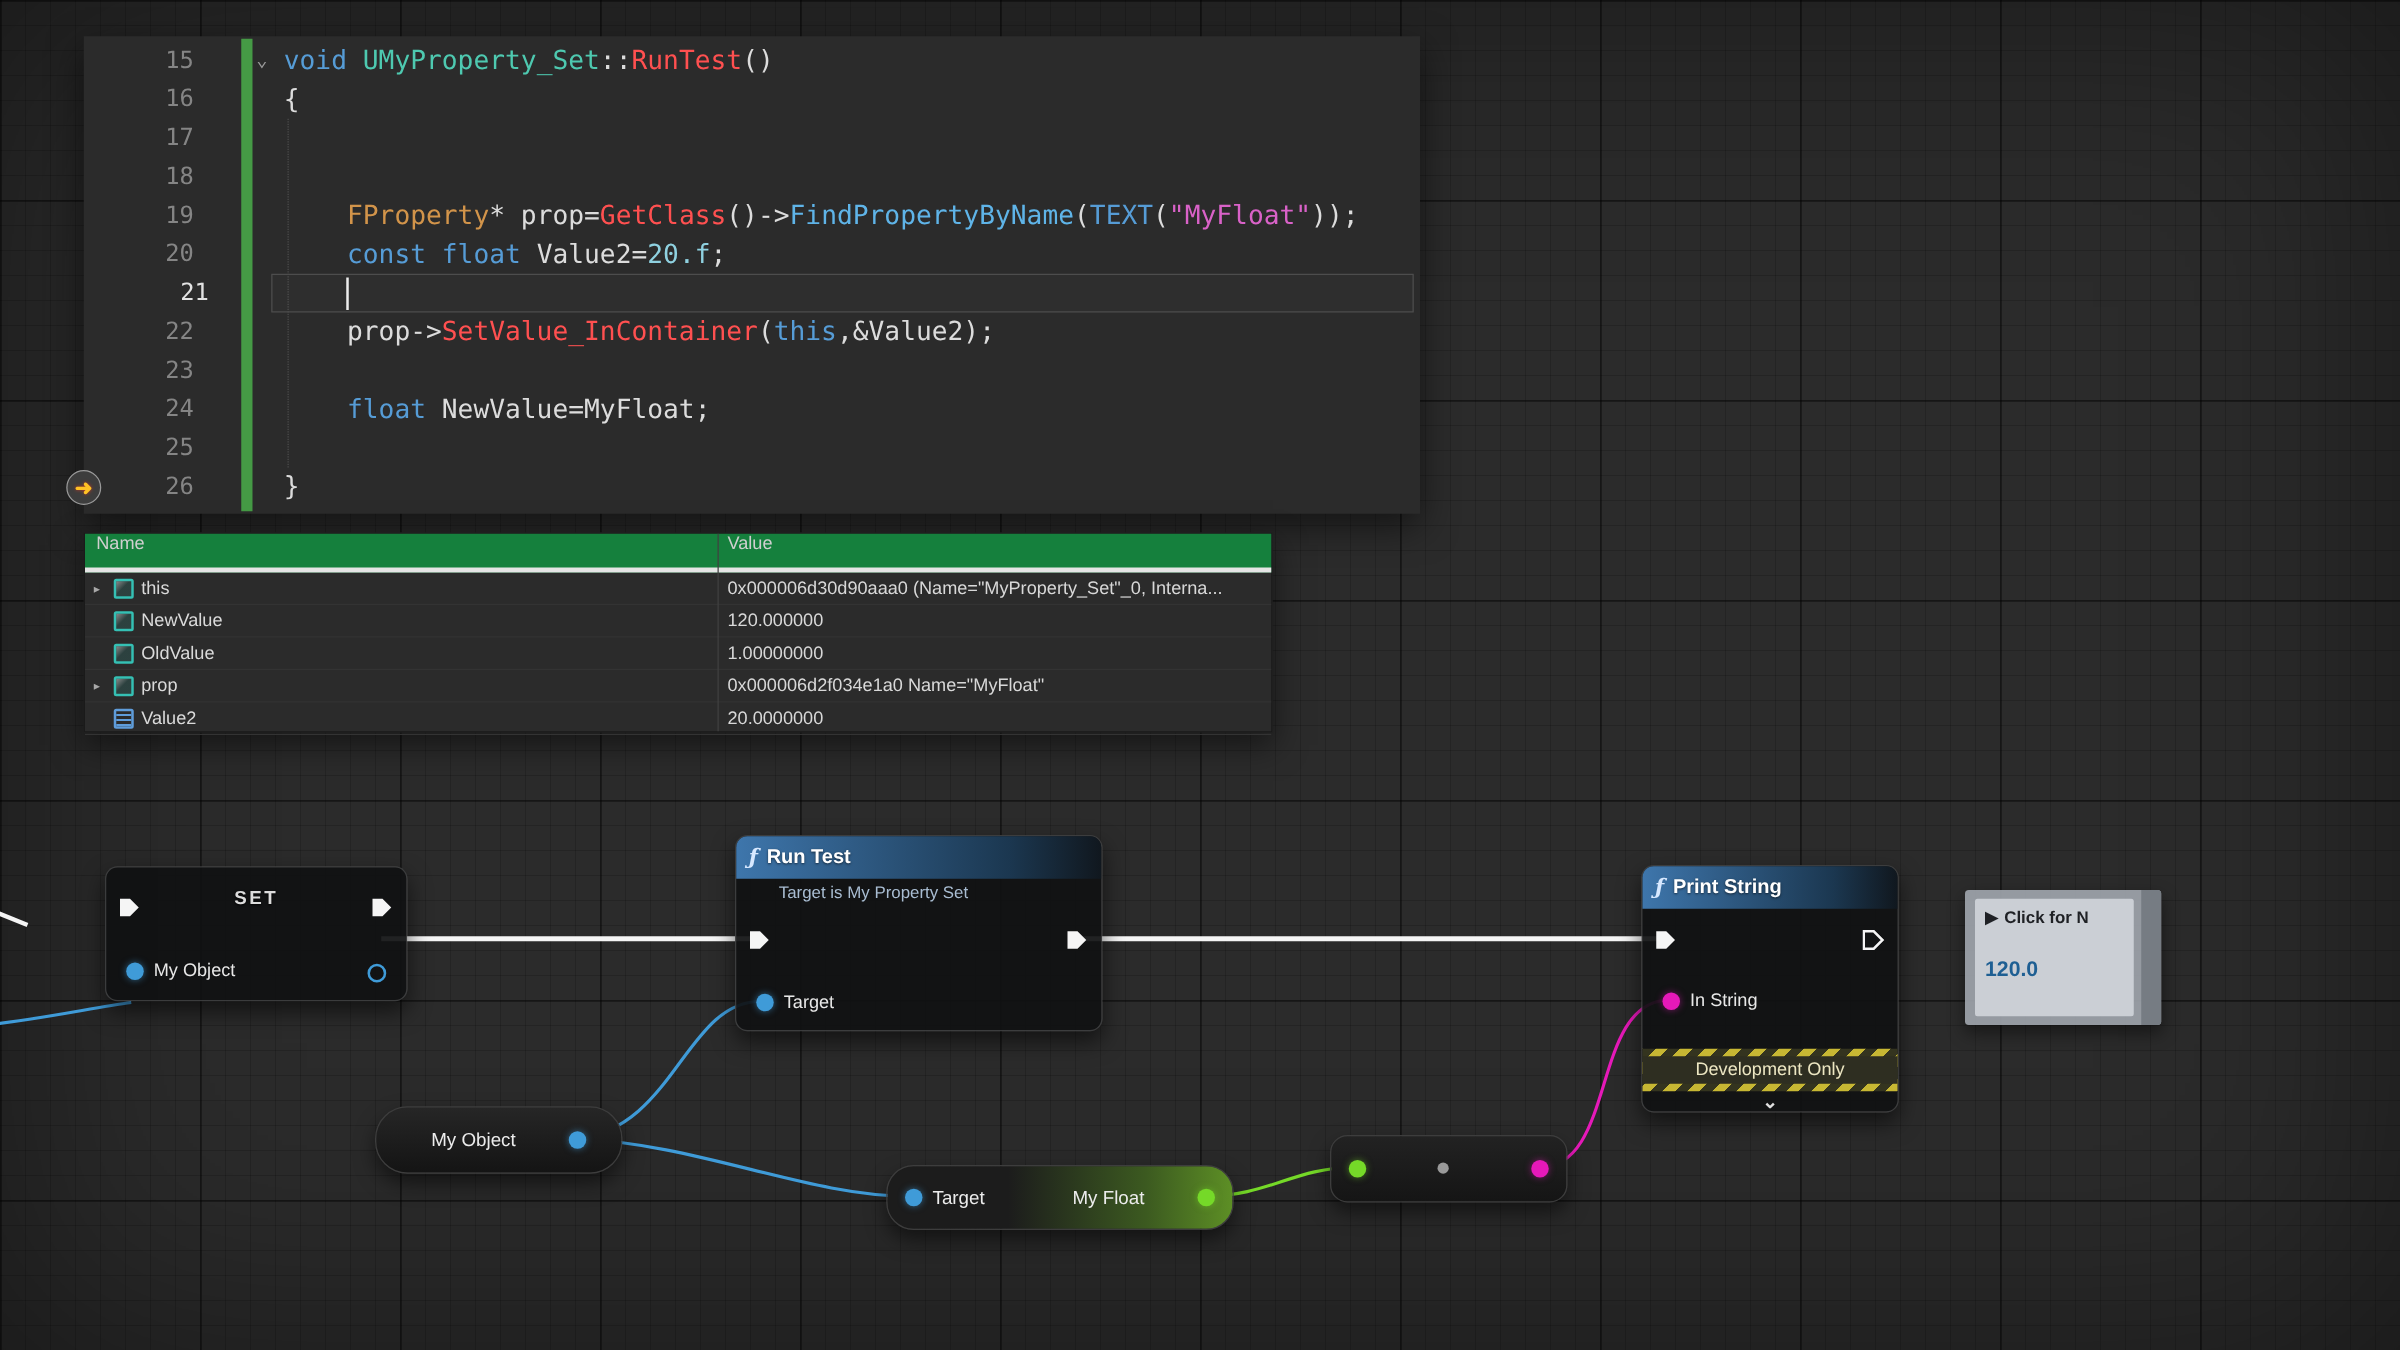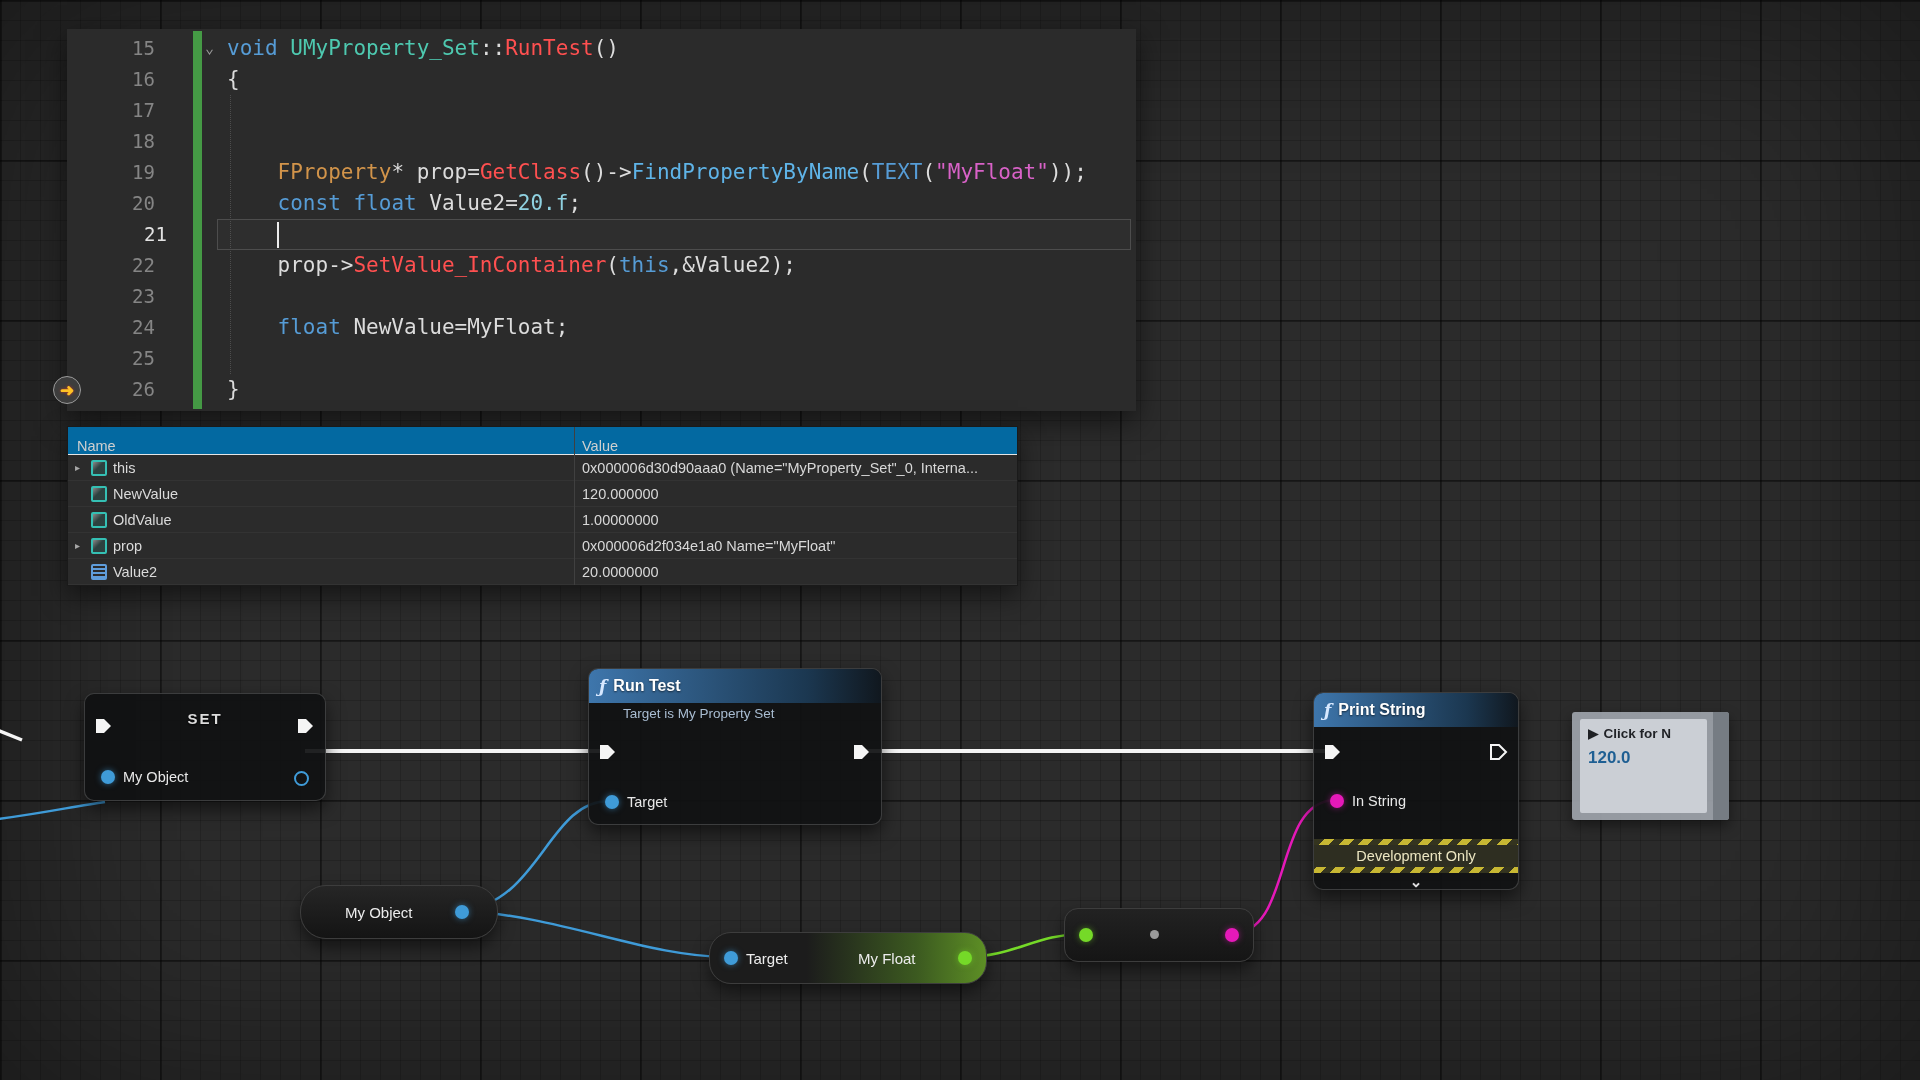--- a/index.html
+++ b/index.html
@@ -41,21 +41,21 @@
   .chev{position:absolute;left:0;right:0;text-align:center;color:#e0e0e0;font-size:15px;font-weight:bold;line-height:14px;}
   .pill{position:absolute;border-radius:26px;background:linear-gradient(#262626,#141414);
         border:1px solid #3d3d3d;box-shadow:0 8px 16px rgba(0,0,0,0.5);color:#ececec;}
   .pill .txt{position:absolute;top:0;bottom:0;display:flex;align-items:center;font-size:15px;}
   .bubble{position:absolute;background:rgba(158,164,171,0.92);border-radius:3px;
         box-shadow:0 6px 14px rgba(0,0,0,0.45);overflow:hidden;}
   .bubble .inner{position:absolute;left:8px;top:7px;right:22px;bottom:7px;background:rgba(205,210,216,0.95);
         border-radius:2px;padding:6px 8px;box-sizing:border-box;overflow:hidden;}
   .bubble .strip{position:absolute;right:0;top:0;bottom:0;width:16px;background:rgba(116,122,130,0.95);}
   .bubble .t1{display:flex;align-items:center;gap:5px;font-size:13.5px;font-weight:bold;color:#1f2125;white-space:nowrap;overflow:hidden;}
-  .bubble .t2{margin-top:7px;font-size:17px;font-weight:bold;color:#1e5f93;}
+  .bubble .t2{margin-top:25px;font-size:17px;font-weight:bold;color:#1e5f93;}
   .dot{position:absolute;width:9px;height:9px;border-radius:50%;background:#9a9a9a;}
   
   .code-panel{position:absolute;left:67px;top:29px;width:1069px;height:382px;background:#2b2b2b;
         box-shadow:0 10px 28px rgba(0,0,0,0.55);font-family:"DejaVu Sans Mono",monospace;font-size:21px;}
   .greenbar{position:absolute;left:126px;top:2px;bottom:2px;width:9px;background:var(--c-changeBar);}
   .lines{position:absolute;left:0;top:4px;right:0;}
   .cl{position:relative;display:flex;height:31px;line-height:31px;white-space:pre;align-items:center;}
   .cl .ln{width:88px;text-align:right;color:#858585;font-size:19px;flex:0 0 88px;}
   .cl .ln.cur{color:#e2e2e2;margin-left:12px;}
   .cl .codetxt{position:relative;margin-left:72px;flex:1;}
@@ -66,22 +66,22 @@
   .caret{position:absolute;left:210px;top:193px;width:2px;height:26px;background:#ececec;}
   .tk-kw{color:var(--c-kw);} .tk-type{color:var(--c-typ);} .tk-red{color:var(--c-red);}
   .tk-orange{color:var(--c-orange);} .tk-blue2{color:var(--c-blue2);} .tk-str{color:var(--c-str);}
   .tk-num{color:var(--c-num);} .tk-pl{color:var(--c-plain);}
   .exec-arrow{position:absolute;left:53px;top:376px;width:26px;height:26px;border-radius:50%;
         background:#3d3d3d;border:1px solid #9a9a9a;display:flex;align-items:center;justify-content:center;
         color:var(--c-execArrow);font-size:17px;font-weight:bold;text-shadow:0 0 3px #c23b22;z-index:6;}
   
   .watch{position:absolute;left:67px;top:426px;width:949px;height:158px;background:#2b2b2b;
         border:1px solid #1a1a1a;box-shadow:0 10px 24px rgba(0,0,0,0.5);font-size:14.5px;color:#d8d8d8;}
-  .watch .whdr{position:relative;height:27px;background:#0369a1;border-bottom:1px solid #e5e5e5;
-        display:flex;align-items:flex-end;color:#cfcfcf;}
+  .watch .whdr{position:relative;height:27px;background:#15803d;border-bottom:4px solid #e5e5e5;
+        display:flex;align-items:flex-start;color:#cfcfcf;}
   .watch .whdr .h1{padding-left:9px;}
   .watch .whdr .h2{position:absolute;left:514px;}
   .watch .coldiv{position:absolute;left:506px;top:0;bottom:0;width:1px;background:#404040;}
   .wrow{position:relative;display:flex;align-items:center;height:25px;border-bottom:1px solid #333;}
   .tw-arrow{width:16px;padding-left:7px;color:#a8a8a8;font-size:10px;}
   .tw-icon{width:22px;display:flex;align-items:center;}
   .icon-cube{width:12px;height:12px;border:2px solid #35c0b4;border-radius:2px;
         background:linear-gradient(135deg,rgba(255,255,255,0.45),rgba(53,192,180,0.15) 45%);}
   .icon-field{width:12px;height:12px;border:2px solid #5f9ddb;border-radius:2px;
         background:repeating-linear-gradient(180deg,transparent 0 2px,#5f9ddb 2px 4px);}

